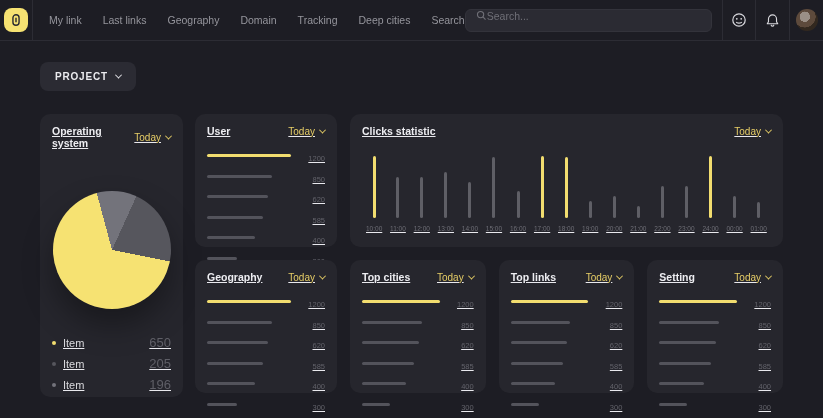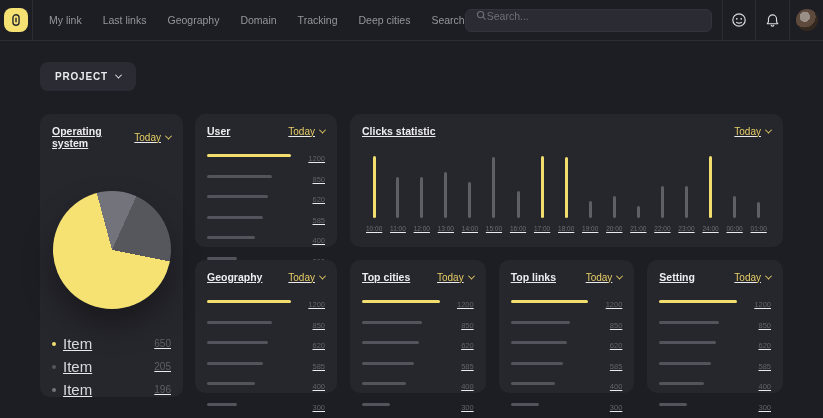--- a/index.html
+++ b/index.html
@@ -54,22 +54,22 @@
   .vcol { display:flex; flex-direction:column; align-items:center; justify-content:flex-end; height:100%; }
   .vbar { width:3px; border-radius:2px; background:#5f5f66; }
   .vbar.accent { background:#f2dd6f; }
   .vlabel { margin-top:7px; font-size:6.5px; color:#6e6e76; white-space:nowrap; }
   
   .pie { width:118px; height:118px; border-radius:50%; margin:42px auto 0;
          box-shadow:0 16px 30px rgba(0,0,0,.35); }
   .legend { margin-top:26px; }
   .lrow { display:flex; align-items:center; gap:7px; margin-bottom:6px; }
   .dot { width:4px; height:4px; border-radius:50%; flex-shrink:0; }
-  .llabel { flex:1; font-size:15px; color:#d9d9dd; }
-  .lval { font-size:10px; color:#5f5f67; }
+  .llabel { flex:1; font-size:11px; color:#d9d9dd; }
+  .lval { font-size:13px; color:#5f5f67; }
   svg { display:block; }
 </style>
 </head>
 <body>
 
 <nav class="topnav">
   <div class="logo-cell">
     <div class="logo-badge">
       <svg width="14" height="14" viewBox="0 0 16 16">
         <rect x="4.5" y="2" width="7" height="12" rx="3.5" fill="none" stroke="#2a2a31" stroke-width="1.6"></rect>

